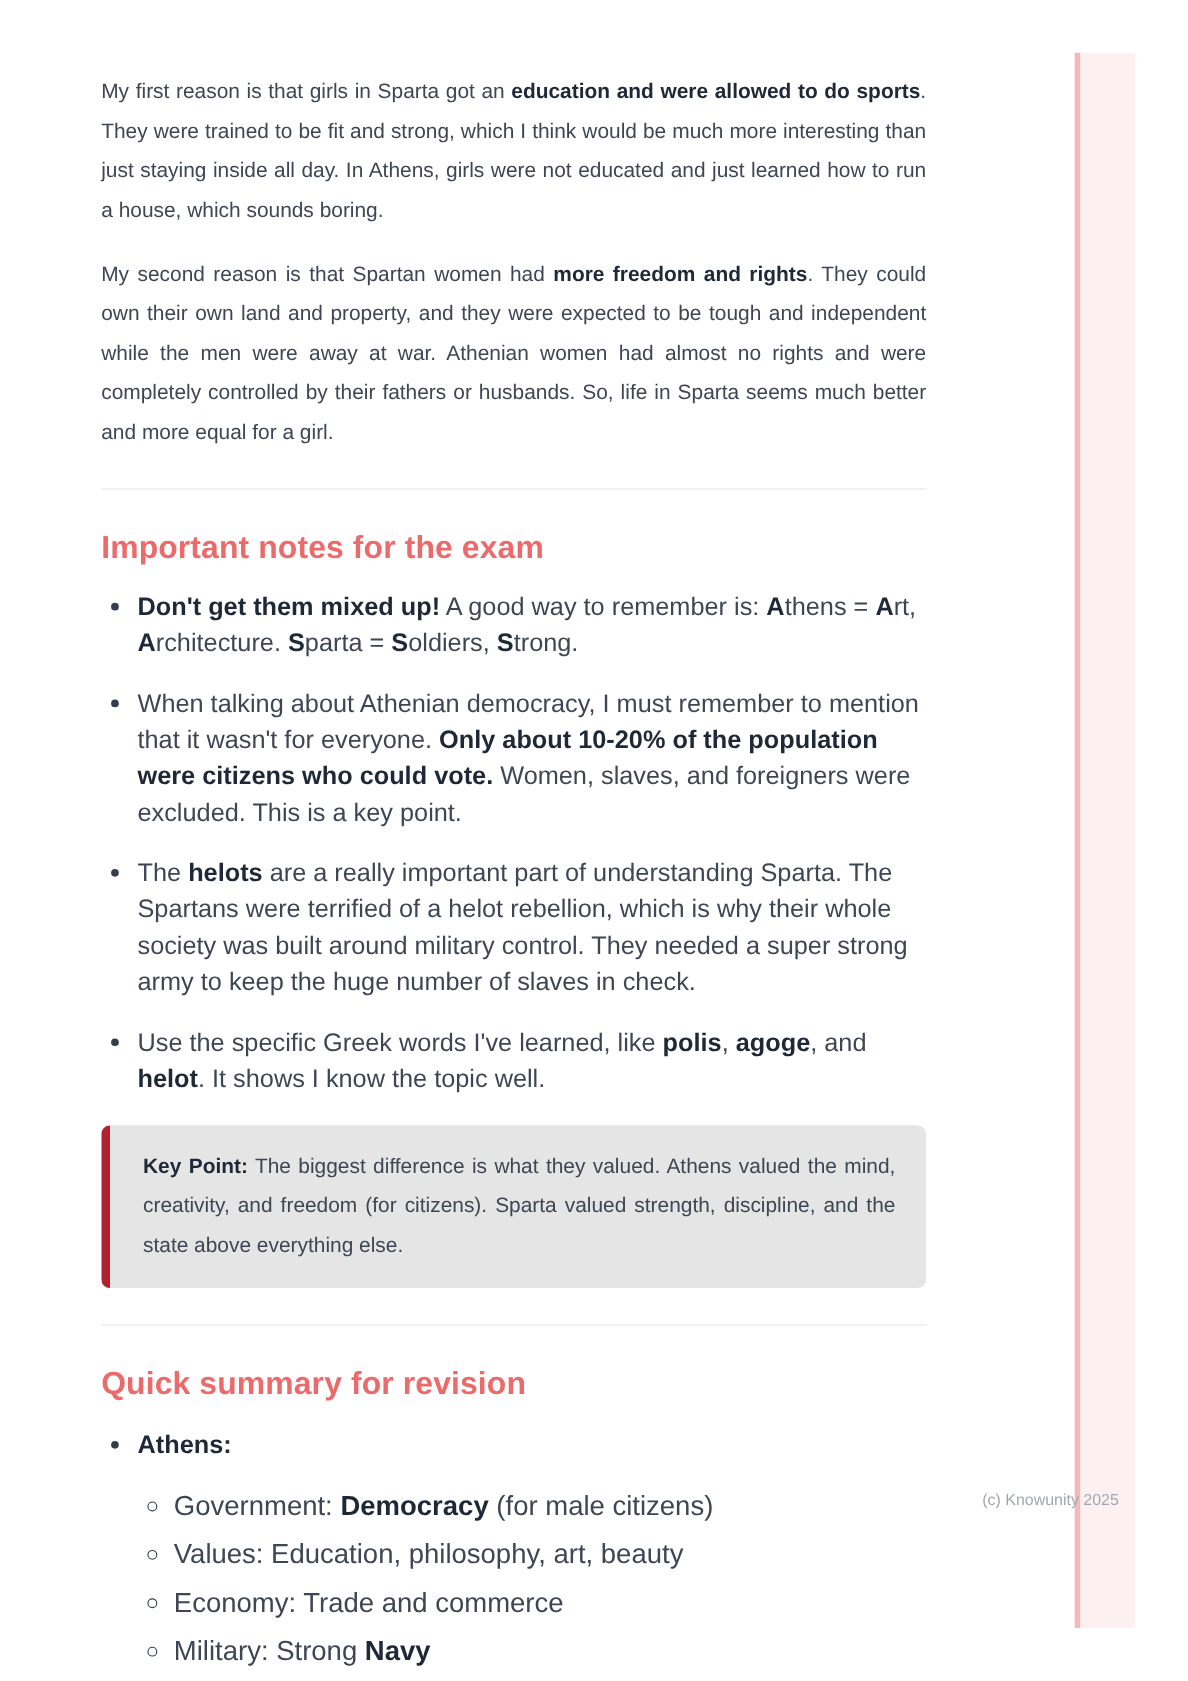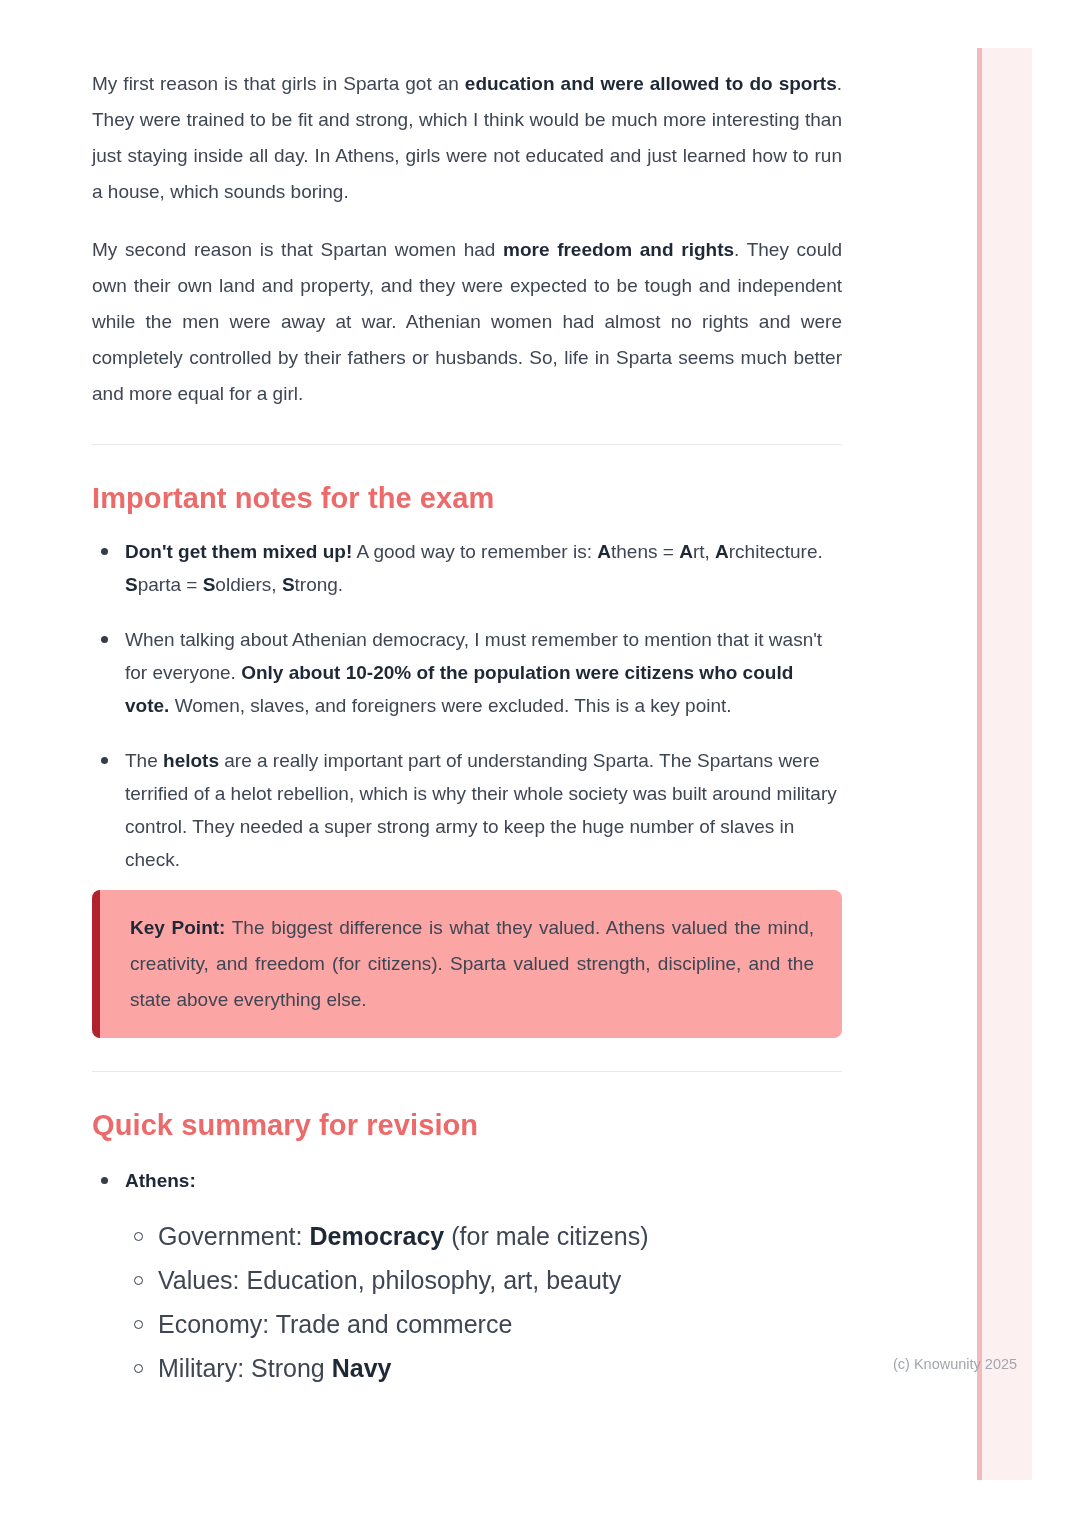--- a/index.html
+++ b/index.html
@@ -52,37 +52,37 @@
     line-height: 36px;
     font-weight: 700;
     color: #ec6a6a;
     letter-spacing: 0.1px;
   }
   ul { list-style: none; }
   .main-list { margin-top: 19px; }
   .main-list > li {
     position: relative;
     padding-left: 33px;
-    font-size: 19px;
+    font-size: 23px;
     line-height: 33px;
     color: #3e4553;
   }
   .main-list > li + li { margin-top: 22px; }
   .marker-dot {
     position: absolute;
     left: 9px;
     top: 13px;
     width: 7px;
     height: 7px;
     border-radius: 50%;
     background: #353c4a;
   }
   .keypoint {
-    margin-top: 14px;
-    background: #fca5a5;
+    margin-top: 26px;
+    background: #e5e5e5;
     border-left: 8px solid #b1222f;
     border-radius: 8px;
     padding: 20px 28px 20px 30px;
   }
   .keypoint-text {
     font-size: 19px;
     line-height: 36px;
     text-align: justify;
     color: #3e4553;
   }
@@ -138,20 +138,24 @@
       <span class="li-text"><span class="b">Don't get them mixed up!</span><span> A good way to remember is: </span><span class="b">A</span><span>thens = </span><span class="b">A</span><span>rt, </span><span class="b">A</span><span>rchitecture. </span><span class="b">S</span><span>parta = </span><span class="b">S</span><span>oldiers, </span><span class="b">S</span><span>trong.</span></span>
     </li>
     <li>
       <span class="marker-dot"></span>
       <span class="li-text"><span>When talking about Athenian democracy, I must remember to mention that it wasn't for everyone. </span><span class="b">Only about 10-20% of the population were citizens who could vote.</span><span> Women, slaves, and foreigners were excluded. This is a key point.</span></span>
     </li>
     <li>
       <span class="marker-dot"></span>
       <span class="li-text"><span>The </span><span class="b">helots</span><span> are a really important part of understanding Sparta. The Spartans were terrified of a helot rebellion, which is why their whole society was built around military control. They needed a super strong army to keep the huge number of slaves in check.</span></span>
     </li>
+    <li>
+      <span class="marker-dot"></span>
+      <span class="li-text"><span>Use the specific Greek words I've learned, like </span><span class="b">polis</span><span>, </span><span class="b">agoge</span><span>, and </span><span class="b">helot</span><span>. It shows I know the topic well.</span></span>
+    </li>
   </ul>
 
   <div class="keypoint">
     <p class="keypoint-text"><span class="b">Key Point:</span><span> The biggest difference is what they valued. Athens valued the mind, creativity, and freedom (for citizens). Sparta valued strength, discipline, and the state above everything else.</span></p>
   </div>
 
   <hr class="divider second">
 
   <h2 class="section-heading">Quick summary for revision</h2>
 

